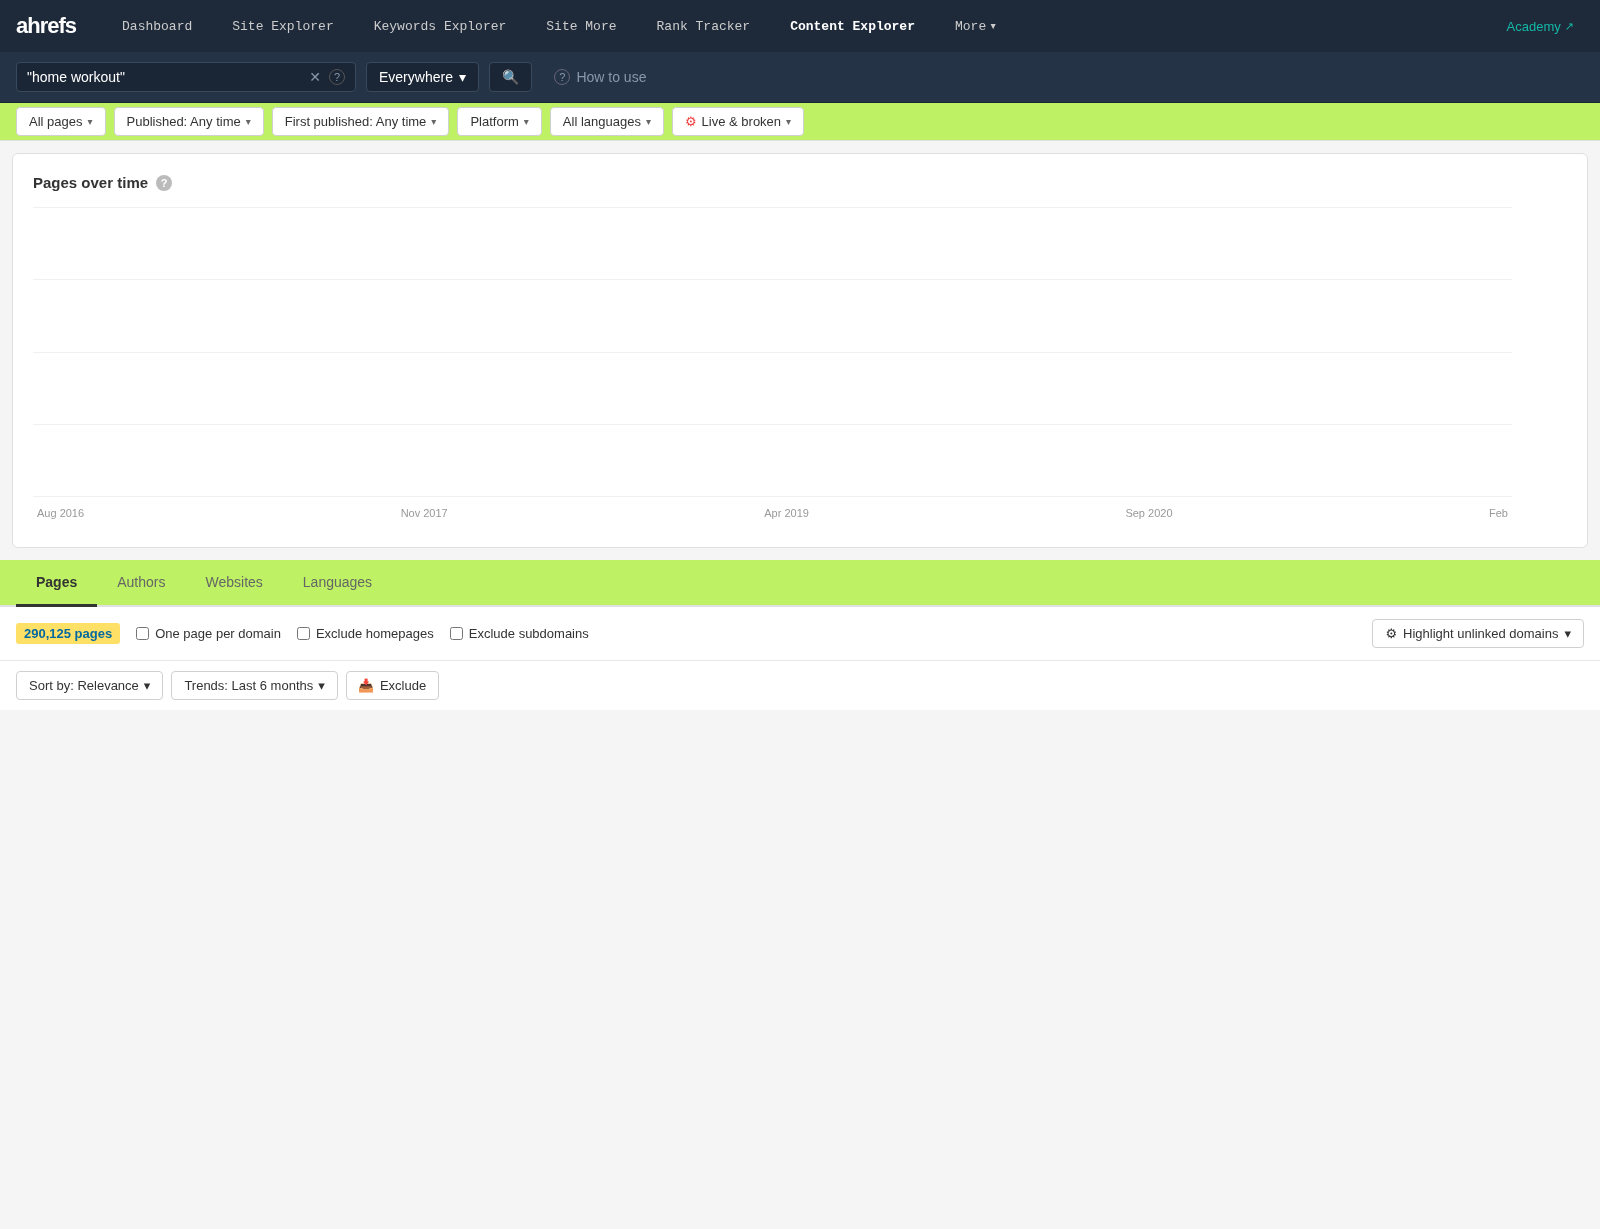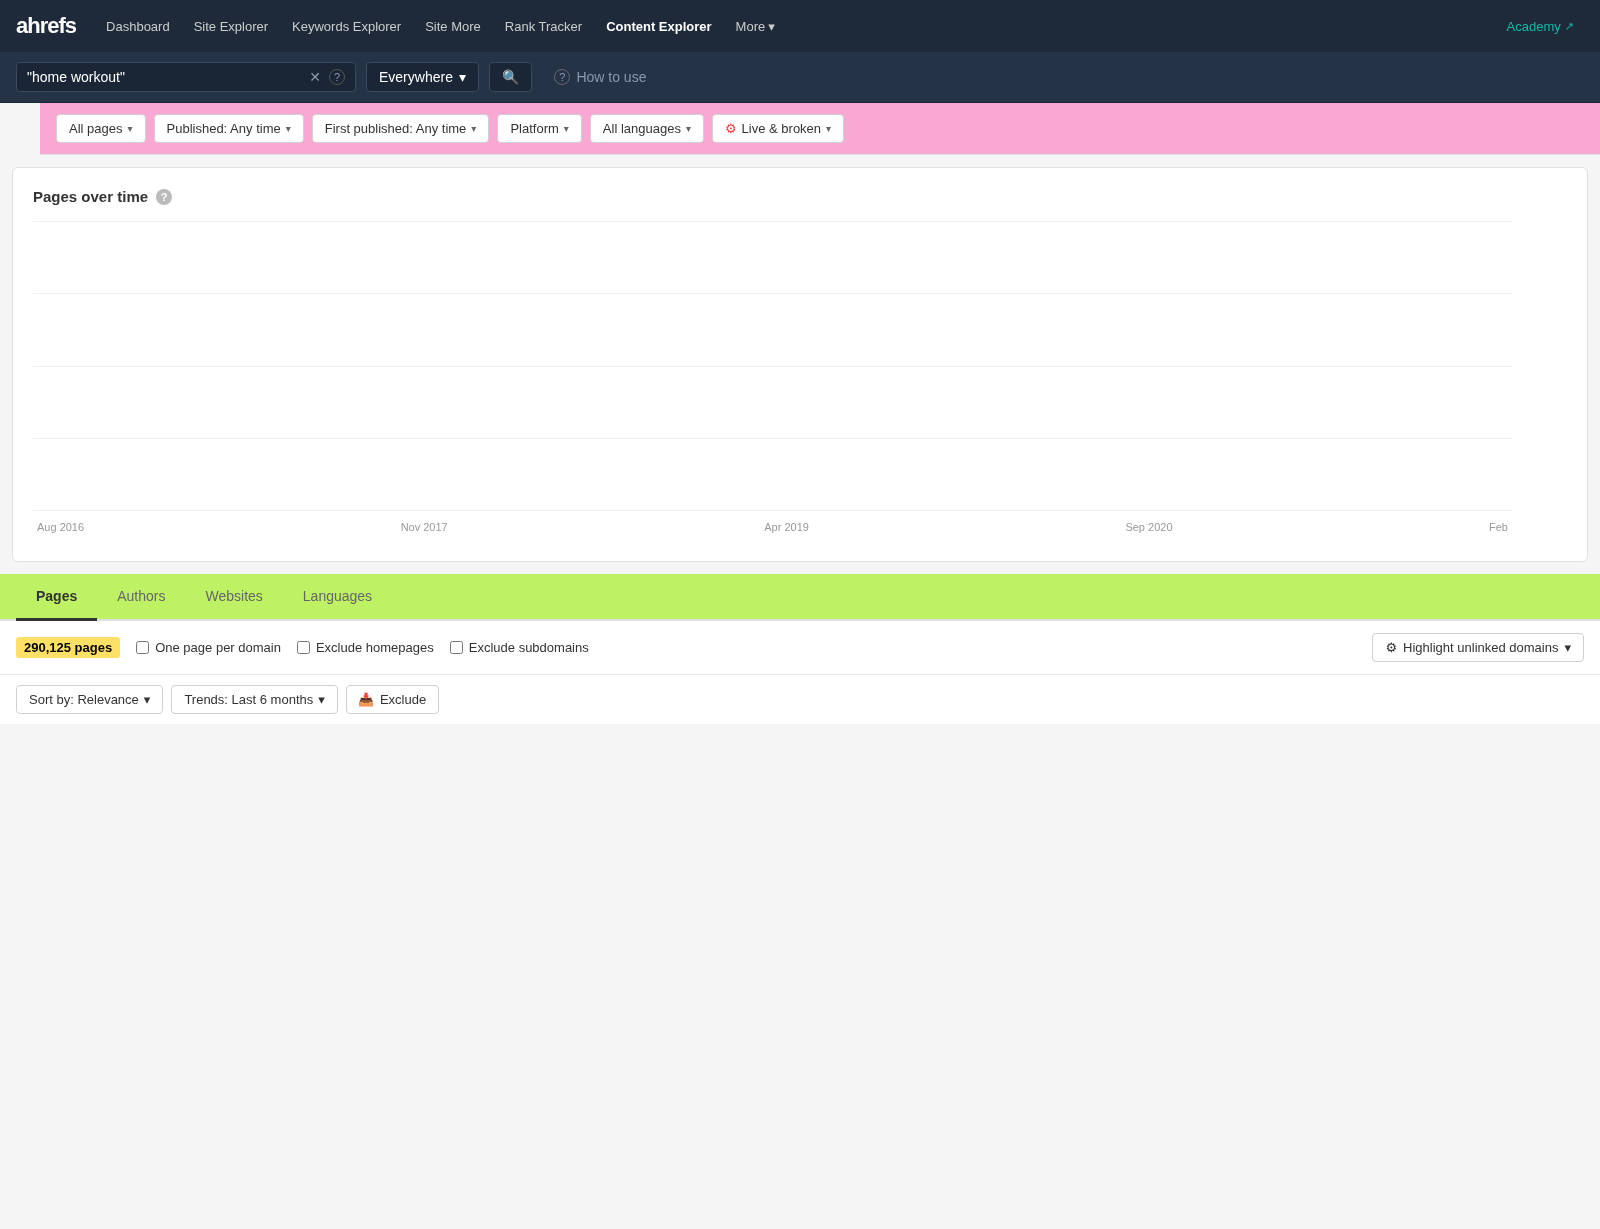--- a/index.html
+++ b/index.html
@@ -5,37 +5,38 @@
     * { box-sizing: border-box; margin: 0; padding: 0; }
     body { font-family: -apple-system, BlinkMacSystemFont, 'Segoe UI', sans-serif; background: #f5f5f5; color: #333; font-size: 14px; }
 
     
     .navbar {
       background: #1e2a3a;
       display: flex;
       align-items: center;
       padding: 0 16px;
       height: 52px;
-      gap: 4px;
+      gap: 20px;
     }
     .navbar .logo {
       color: #f0a500;
       font-size: 22px;
       font-weight: 900;
       margin-right: 16px;
       letter-spacing: -1px;
     }
     .navbar .logo span { color: #fff; }
     .nav-item {
       color: #ccc;
       padding: 6px 10px;
       cursor: pointer;
       border-radius: 4px;
       white-space: nowrap;
       font-size: 13px;
+      font-family: Liberation Mono, monospace;
     }
     .nav-item.active { color: #fff; font-weight: 600; }
     .nav-more {
       display: flex;
       align-items: center;
       gap: 3px;
     }
     .nav-divider { flex: 1; }
     .nav-academy {
       color: #14b8a6;
@@ -106,28 +107,27 @@
       font-size: 14px;
       cursor: pointer;
       display: flex;
       align-items: center;
       gap: 6px;
       margin-left: 12px;
     }
 
     
     .filters-bar {
-      background: #f9a8d4;
+      background: #bef264;
       border-bottom: 1px solid #e0e0e0;
-      padding: 11px 16px;
+      padding: 4px 16px;
       display: flex;
       align-items: center;
       gap: 8px;
       flex-wrap: wrap;
-      margin-left: 40px;
     }
     .filter-btn {
       background: #fff;
       border: 1px solid #d0d0d0;
       border-radius: 4px;
       padding: 6px 12px;
       cursor: pointer;
       font-size: 13px;
       color: #333;
       display: flex;
@@ -271,21 +271,21 @@
       gap: 16px;
       border-bottom: 1px solid #e8e8e8;
       flex-wrap: wrap;
     }
     .pages-count {
       background: #ffe066;
       padding: 3px 8px;
       border-radius: 3px;
       font-size: 13px;
       font-weight: 600;
-      color: #000000;
+      color: #0369a1;
     }
     .checkbox-label {
       display: flex;
       align-items: center;
       gap: 6px;
       font-size: 13px;
       color: #333;
       cursor: pointer;
     }
     .checkbox-label input { cursor: pointer; }

